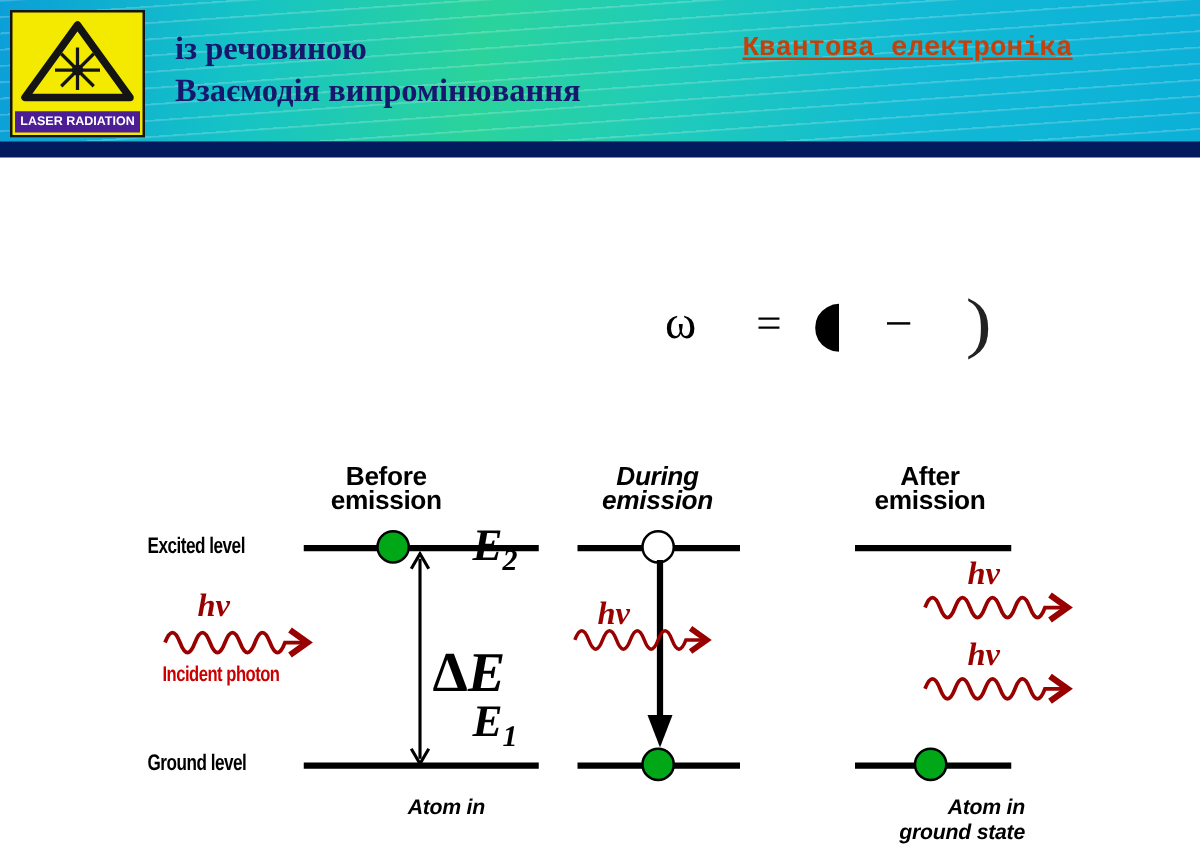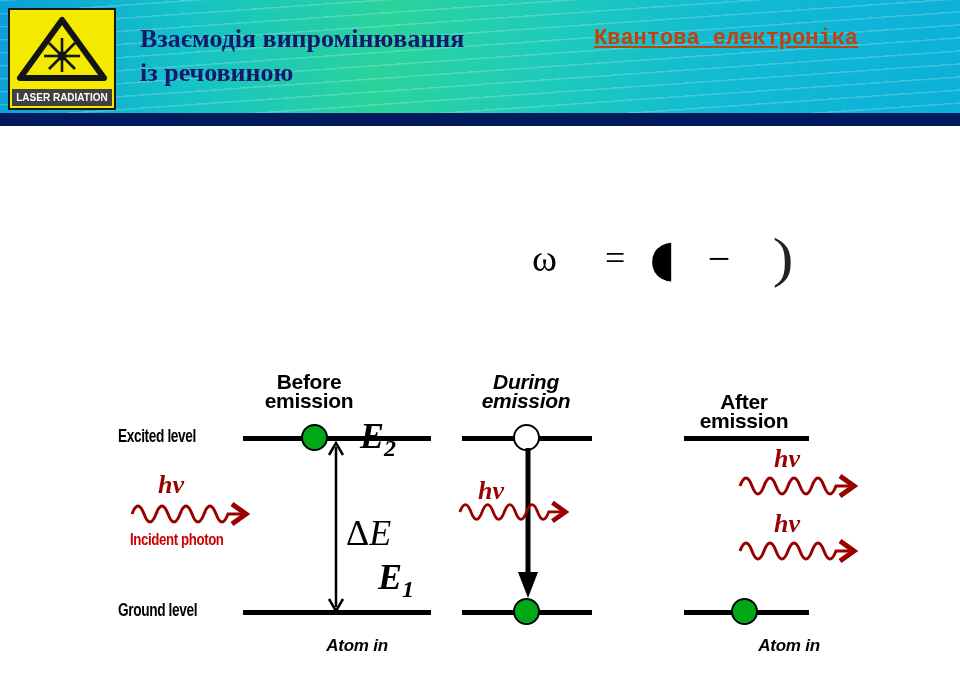--- a/index.html
+++ b/index.html
@@ -14,21 +14,21 @@
       linear-gradient(96deg,#0b9fd8 0%,#15c3c6 20%,#2bd39b 40%,#20ccb8 55%,#12bad4 75%,#0cb0d8 100%);}
   .banner-navy{position:absolute;left:0;top:113px;width:960px;height:13px;background:#021a5e;}
   .title{position:absolute;left:140px;top:22px;font-family:"Liberation Serif",serif;
          font-weight:bold;font-size:26px;color:#17176e;line-height:34px;white-space:nowrap;}
   .course{position:absolute;left:594px;top:26px;font-family:Liberation Mono, monospace;
           font-weight:bold;font-size:22px;color:#c2410c;text-decoration:underline;white-space:nowrap;}
 
   
   .laser-sign{position:absolute;left:8px;top:8px;width:108px;height:102px;background:#f3ea00;
               border:2px solid #141414;box-sizing:border-box;}
-  .laser-band{position:absolute;left:2px;right:2px;bottom:2px;height:17px;background:#404040;
+  .laser-band{position:absolute;left:2px;right:2px;bottom:2px;height:17px;background:#4c1d95;
               color:#fff;font-size:10px;font-weight:bold;text-align:center;line-height:17px;}
   .laser-sign svg{position:absolute;left:0;top:2px;}
 
   
   .equation{position:absolute;left:532px;top:228px;height:60px;display:flex;align-items:center;
             font-family:"Liberation Serif",serif;color:#000;}
   .eq-omega{font-size:38px;}
   .eq-equals{font-size:36px;margin-left:48px;}
   .eq-lparen{font-size:50px;margin-left:24px;font-family:"DejaVu Sans",sans-serif;line-height:1;}
   .eq-minus{font-size:40px;margin-left:32px;}
@@ -40,21 +40,21 @@
   .level-line{position:absolute;height:5px;background:#000;}
   .level-label{position:absolute;font-weight:bold;font-size:18px;white-space:nowrap;
                transform:scaleX(.76);transform-origin:left center;letter-spacing:-0.5px;}
   .atom{position:absolute;width:27px;height:27px;border-radius:50%;border:2px solid #000;
         box-sizing:border-box;}
   .atom-green{background:#00a818;}
   .atom-open{background:#ffffff;}
   .energy{position:absolute;font-family:"Liberation Serif",serif;font-weight:bold;font-size:36px;
           font-style:italic;white-space:nowrap;}
   .energy sub{font-size:24px;}
-  .delta{position:absolute;font-family:"Liberation Serif",serif;font-weight:normal;font-size:36px;white-space:nowrap;}
+  .delta{position:absolute;font-family:"Liberation Serif",serif;font-weight:bold;font-size:45px;white-space:nowrap;}
   .delta .d{font-style:normal;}
   .delta .e{font-style:italic;}
   .hv{position:absolute;font-family:"Liberation Serif",serif;font-style:italic;font-weight:bold;
       font-size:26px;color:#990000;white-space:nowrap;}
   .incident{position:absolute;color:#cc0000;font-weight:bold;font-size:17px;white-space:nowrap;
             transform:scaleX(.78);transform-origin:left center;letter-spacing:-0.5px;}
   .caption{position:absolute;text-align:right;font-style:italic;font-weight:bold;font-size:17px;
            line-height:20px;letter-spacing:-0.2px;}
   .wavy{position:absolute;}
 </style>
@@ -79,22 +79,22 @@
           <line x1="52" y1="44" x2="39" y2="57"></line>
           <line x1="52" y1="44" x2="34" y2="44"></line>
           <line x1="52" y1="44" x2="39" y2="31"></line>
         </g>
         <circle cx="52" cy="44" r="4.5" fill="#141414"></circle>
       </svg>
       <div class="laser-band">LASER RADIATION</div>
     </div>
 
     <div class="title">
+      <div>із речовиною</div>
       <div>Взаємодія випромінювання</div>
-      <div>із речовиною</div>
     </div>
 
     <div class="course">Квантова електроніка</div>
   </div>
 
   <div class="equation">
     <span class="eq-omega">ω</span>
     <span class="eq-equals">=</span>
     <span class="eq-lparen">◖</span>
     <span class="eq-minus">−</span>
@@ -102,41 +102,41 @@
   </div>
 
   <div class="col-title" style="left:243px;top:372px;">
     <div>Before</div>
     <div>emission</div>
   </div>
   <div class="col-title" style="left:460px;top:372px;font-style:italic;">
     <div>During</div>
     <div>emission</div>
   </div>
-  <div class="col-title" style="left:678px;top:372px;margin-top:20px;">
+  <div class="col-title" style="left:678px;top:372px;">
     <div>After</div>
     <div>emission</div>
   </div>
 
   <div class="level-label" style="left:118px;top:426px;">Excited level</div>
   <div class="level-label" style="left:118px;top:600px;">Ground level</div>
 
   <div class="level-line" style="left:243px;top:436px;width:188px;"></div>
   <div class="level-line" style="left:243px;top:610px;width:188px;"></div>
   <div class="level-line" style="left:462px;top:436px;width:130px;"></div>
   <div class="level-line" style="left:462px;top:610px;width:130px;"></div>
   <div class="level-line" style="left:684px;top:436px;width:125px;"></div>
   <div class="level-line" style="left:684px;top:610px;width:125px;"></div>
 
   <div class="atom atom-green" style="left:301px;top:424px;"></div>
   <div class="atom atom-open" style="left:513px;top:424px;"></div>
   <div class="atom atom-green" style="left:513px;top:598px;"></div>
   <div class="atom atom-green" style="left:731px;top:598px;"></div>
 
-  <div class="energy" style="left:360px;top:415px;text-align:right;">
+  <div class="energy" style="left:378px;top:415px;text-align:right;">
     <span>E</span><sub>2</sub>
   </div>
   <div class="energy" style="left:378px;top:556px;">
     <span>E</span><sub>1</sub>
   </div>
   <div class="delta" style="left:346px;top:512px;">
     <span class="d">Δ</span><span class="e">E</span>
   </div>
 
   <svg class="wavy" style="left:325px;top:441px;" width="22" height="172" viewBox="0 0 22 172">
@@ -173,15 +173,16 @@
   <svg class="wavy" style="left:738px;top:535px;" width="135" height="30" viewBox="0 0 135 30">
     <path d="M2,16 Q8,0 14,16 Q20,32 26,16 Q32,0 38,16 Q44,32 50,16 Q56,0 62,16 Q68,32 74,16 Q80,0 86,16 Q92,32 98,16 L114,16" fill="none" stroke="#990000" stroke-width="3"></path>
     <polyline points="102,6 116,16 102,26" fill="none" stroke="#990000" stroke-width="5"></polyline>
   </svg>
 
   <div class="caption" style="left:233px;top:636px;width:155px;">
     <div>Atom in</div>
   </div>
   <div class="caption" style="left:665px;top:636px;width:155px;">
     <div>Atom in</div>
+    <div>ground state</div>
   </div>
 
 </div>
 
 </body></html>

